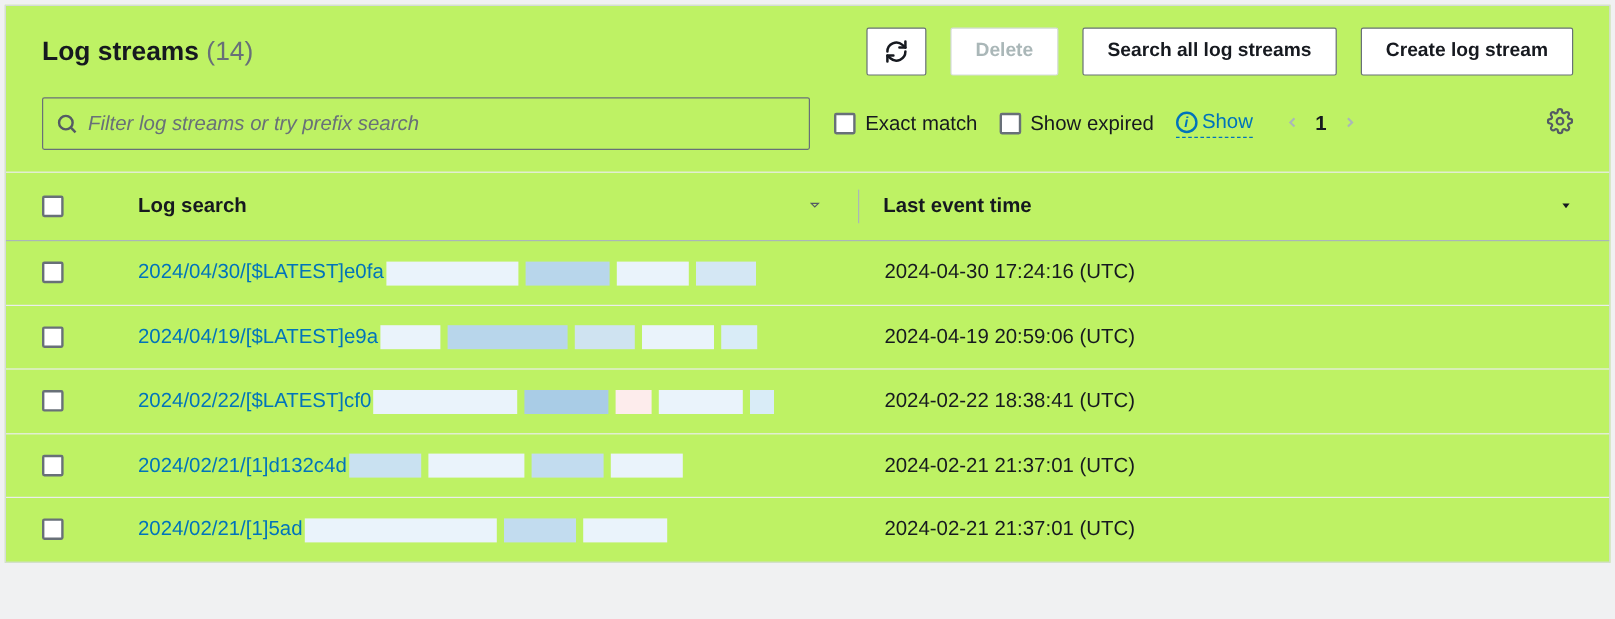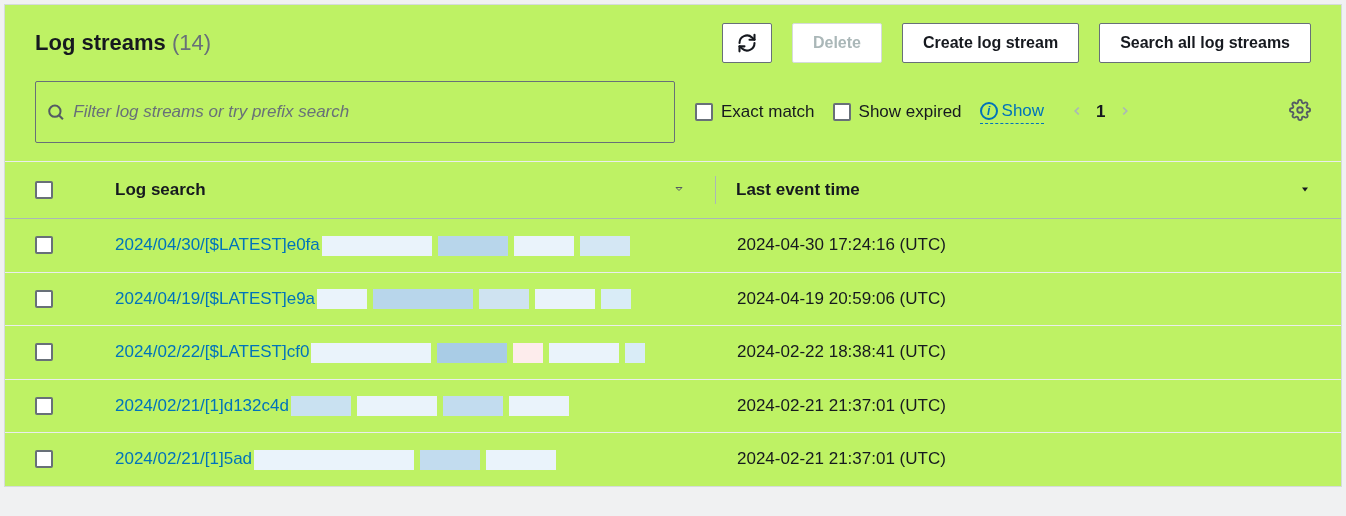--- a/index.html
+++ b/index.html
@@ -59,21 +59,21 @@
       align-items: center;
       padding: 10px 30px 18px 30px;
       gap: 20px;
     }
     .search-wrap {
       display: flex;
       align-items: center;
       border: 1px solid #687078;
       border-radius: 2px;
       padding: 0 10px;
-      height: 62px;
+      height: 44px;
       flex: 0 0 640px;
     }
     .search-wrap input {
       border: none;
       outline: none;
       font-size: 17px;
       font-style: italic;
       color: #687078;
       width: 100%;
       padding: 0 8px;
@@ -253,22 +253,22 @@
     <div class="top-actions">
       <button class="btn icon-only">
         <svg width="20" height="20" viewBox="0 0 24 24" fill="none" stroke="#16191f" stroke-width="2.5" stroke-linecap="round" stroke-linejoin="round">
             <path d="M21 2v6h-6"></path>
             <path d="M3 12a9 9 0 0 1 15-6.7L21 8"></path>
             <path d="M3 22v-6h6"></path>
             <path d="M21 12a9 9 0 0 1-15 6.7L3 16"></path>
           </svg>
       </button>
       <button class="btn disabled">Delete</button>
+      <button class="btn">Search all log streams</button>
       <button class="btn">Create log stream</button>
-      <button class="btn">Search all log streams</button>
     </div>
   </div>
 
   <div class="filter-row">
     <div class="search-wrap">
       <svg width="20" height="20" viewBox="0 0 24 24" fill="none" stroke="#545b64" stroke-width="2.5">
           <circle cx="11" cy="11" r="7"></circle>
           <line x1="21" y1="21" x2="16" y2="16"></line>
         </svg>
       <input type="text" placeholder="Filter log streams or try prefix search" style="">

